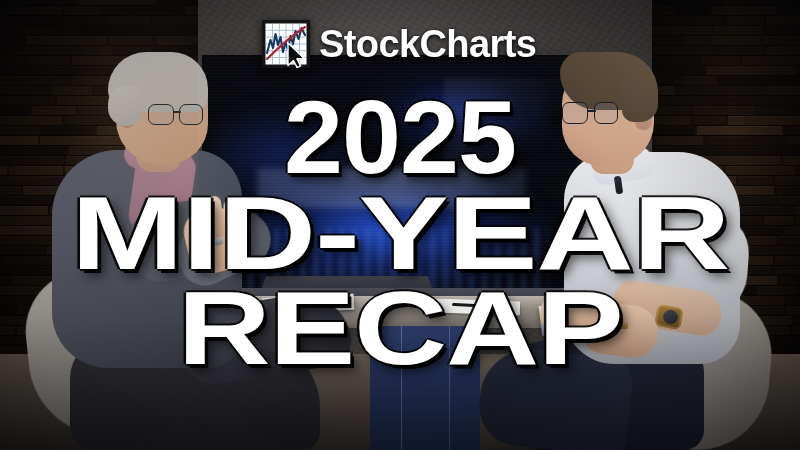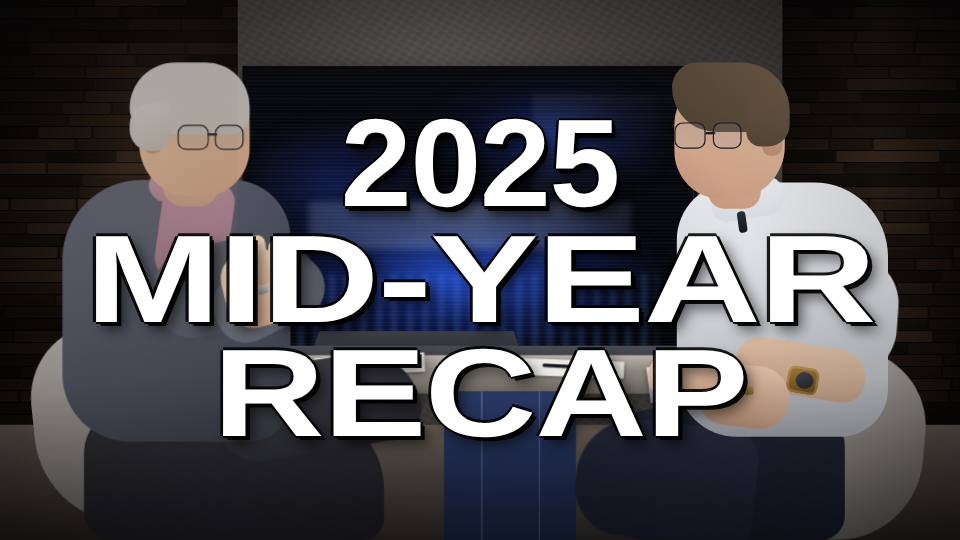--- a/index.html
+++ b/index.html
@@ -811,20 +811,34 @@
   </div>
   <div class="person R-forearm"></div>
   <div class="person R-arm-holding"></div>
   <div class="person R-hand"></div>
   <div class="R-watch"></div>
   <div class="R-watchface"></div>
   <div class="R-ring"></div>
 
   <div class="photo-grade"></div>
 
+  <div class="brand">
+    <svg class="brand-mark" viewBox="0 0 48 48">
+      <rect x="0" y="0" width="48" height="48" fill="#141414"></rect>
+      <rect x="3.5" y="3.5" width="41" height="41" fill="#ffffff"></rect>
+      <g stroke="#a9bedd" stroke-width="1">
+        <path d="M10.5 4V44 M17.3 4V44 M24 4V44 M30.8 4V44 M37.5 4V44"></path>
+        <path d="M4 10.3H44 M4 17.1H44 M4 23.9H44 M4 30.7H44 M4 37.5H44"></path>
+      </g>
+      <path d="M5 33 L8.5 20 L11 28 L13.5 14 L16 25 L18.5 17 L21 32 L23.5 22 L26 30 L28.5 16 L31 24 L33.5 11 L36.5 19 L39.5 8 L43 15" fill="none" stroke="#123a63" stroke-width="2.1" stroke-linejoin="round" stroke-linecap="round"></path>
+      <path d="M5 39 C14 30, 26 18, 43 7" fill="none" stroke="#b4232a" stroke-width="2.1" stroke-linecap="round"></path>
+      <path d="M26 23 L26 45.5 L31.4 40.4 L35.2 47.6 L38.6 45.9 L34.9 38.8 L42.2 38.4 Z" fill="#0d0d0d" stroke="#ffffff" stroke-width="1.4" stroke-linejoin="round"></path>
+    </svg>
+    <span class="brand-text">StockCharts</span>
+  </div>
 
   <div class="title-block">
     <span class="tl tl-1">2025</span>
     <span class="tl tl-2">MID-YEAR</span>
     <span class="tl tl-3">RECAP</span>
   </div>
 
 </div>
 
 </body></html>

